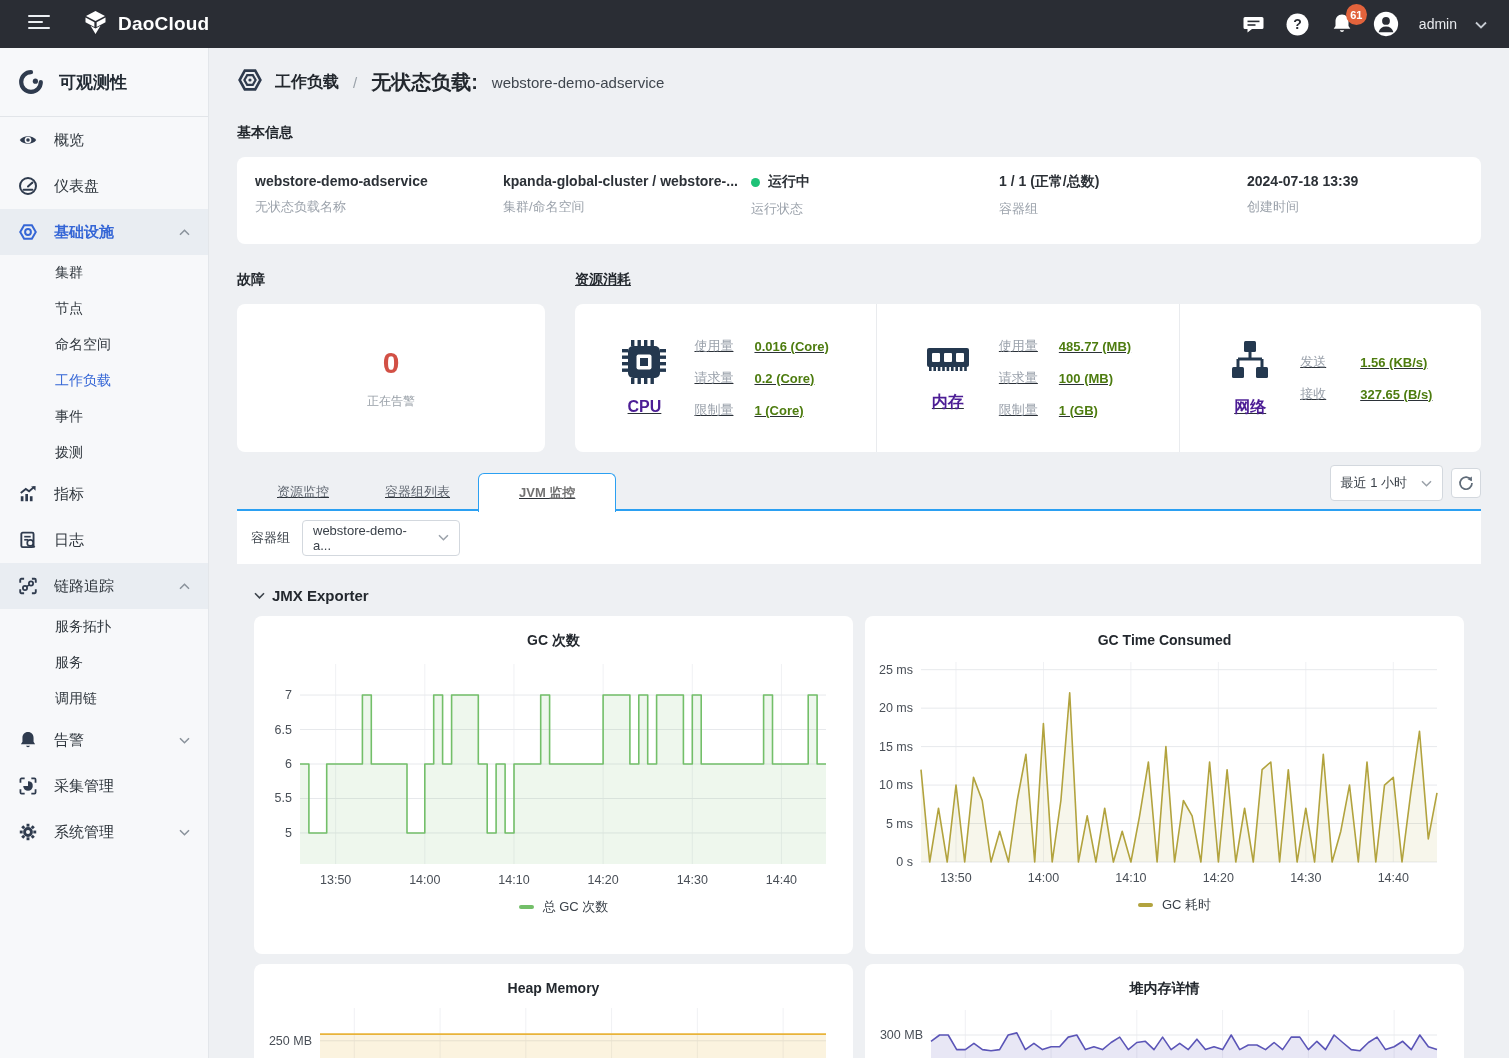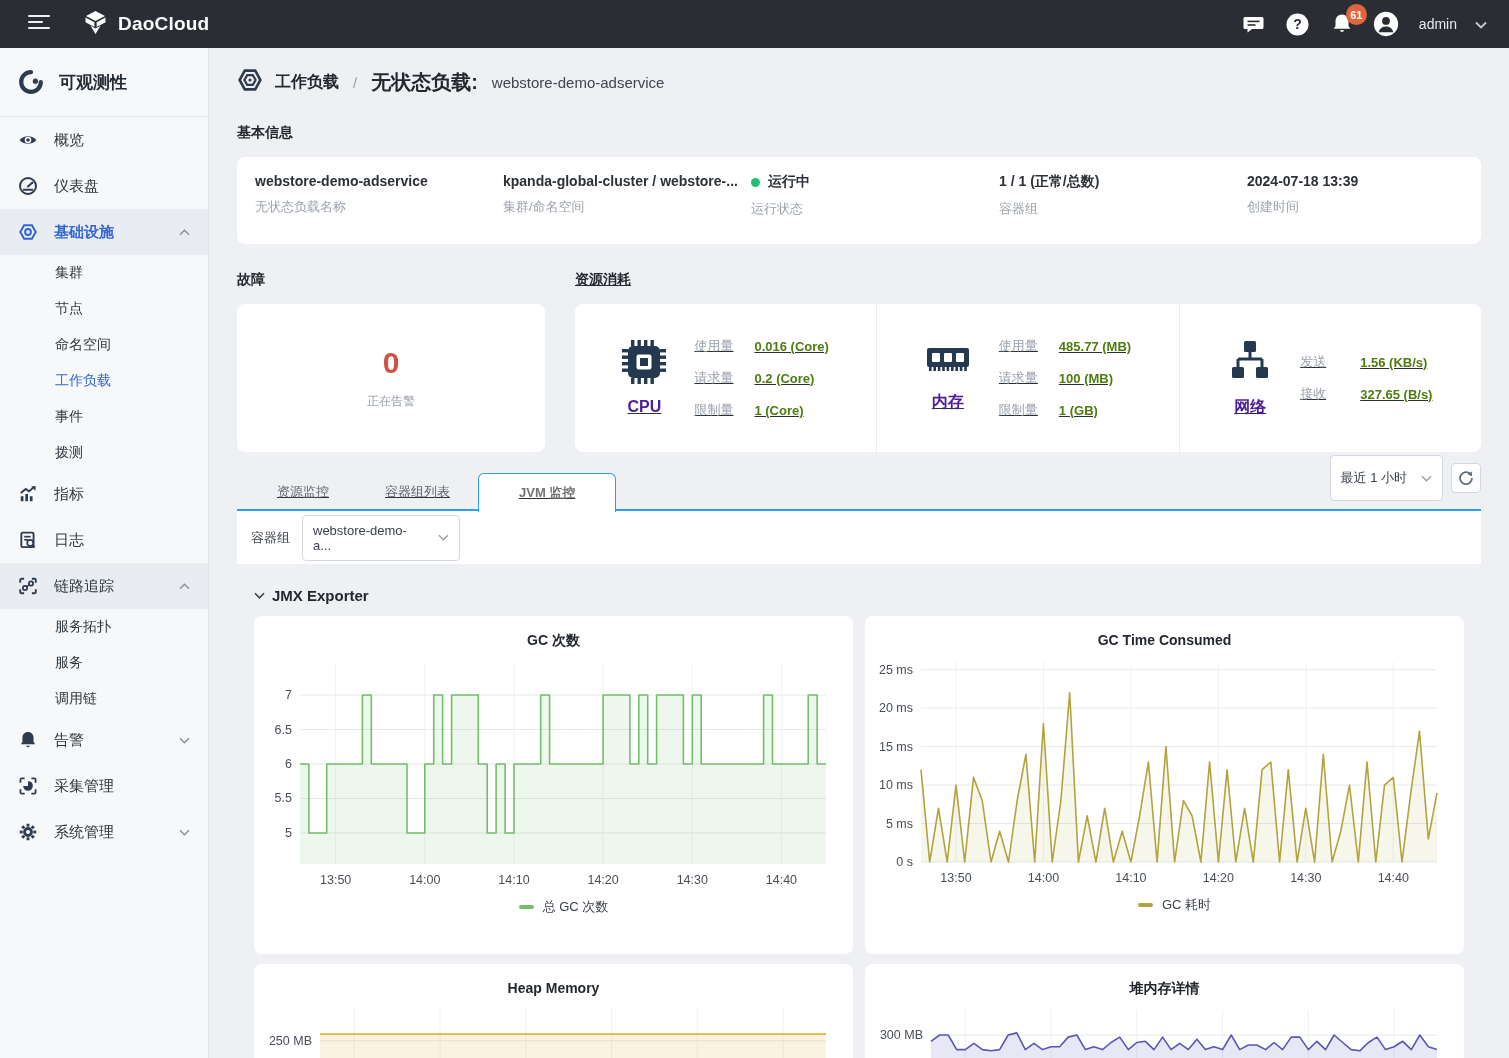--- a/index.html
+++ b/index.html
@@ -74,21 +74,21 @@
 
   
   .tabsbar { margin-top:22px; position:relative; height:37px; border-bottom:2px solid #2ba0f2; }
   .tabs { display:flex; align-items:center; height:100%; padding-left:12px;text-decoration:underline; }
   .tab { padding:0 28px; font-size:13px; color:#5f6670; height:100%; display:flex;
     align-items:center; cursor:pointer; }
   .tab.active { background:#fff; border:1px solid #2ba0f2; border-bottom:none;
     border-radius:6px 6px 0 0; color:#737373; font-weight:700; padding:0 40px;
     margin-bottom:-2px; height:39px; }
   .tab-ctrl { position:absolute; right:0; bottom:8px; display:flex; gap:8px; align-items:center; }
-  .selbox { background:#fff; border:1px solid #d3d8de; border-radius:4px; height:46px;
+  .selbox { background:#fff; border:1px solid #d3d8de; border-radius:4px; height:36px;
     display:flex; align-items:center; padding:0 10px; font-size:13px; color:#3a4149; cursor:pointer; }
   .selbox .sel-txt { margin-right:14px; }
   .iconbtn { width:30px; height:30px; background:#fff; border:1px solid #d3d8de; border-radius:4px;
     display:flex; align-items:center; justify-content:center; cursor:pointer; }
 
   .pod-strip { background:#fff; height:53px; display:flex; align-items:center; gap:12px; padding:0 14px; }
   .pod-label { font-size:13px; color:#3c434b; }
   .pod-sel { width:158px; justify-content:space-between; }
 
   

